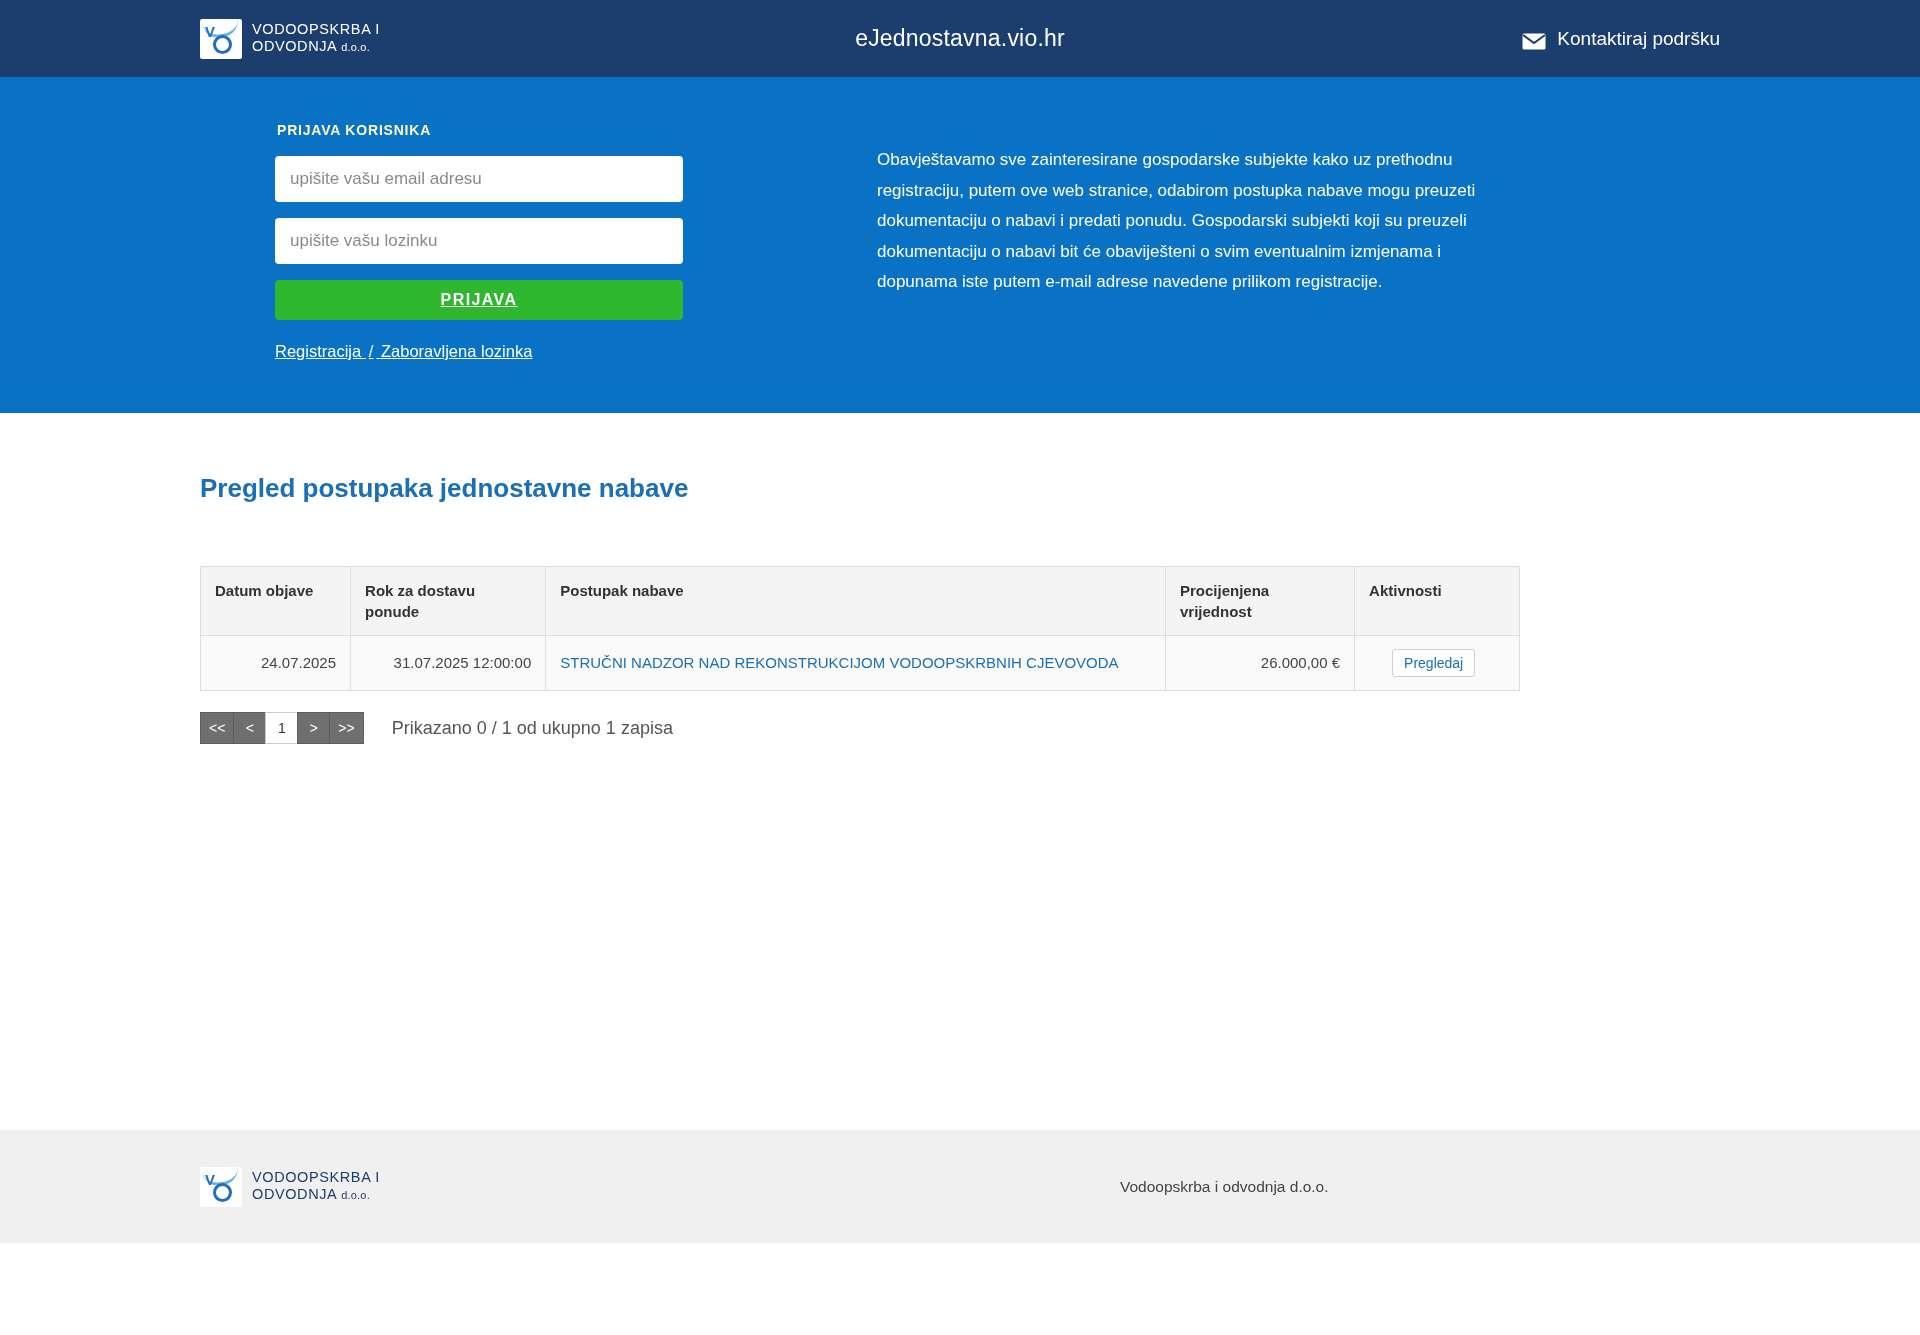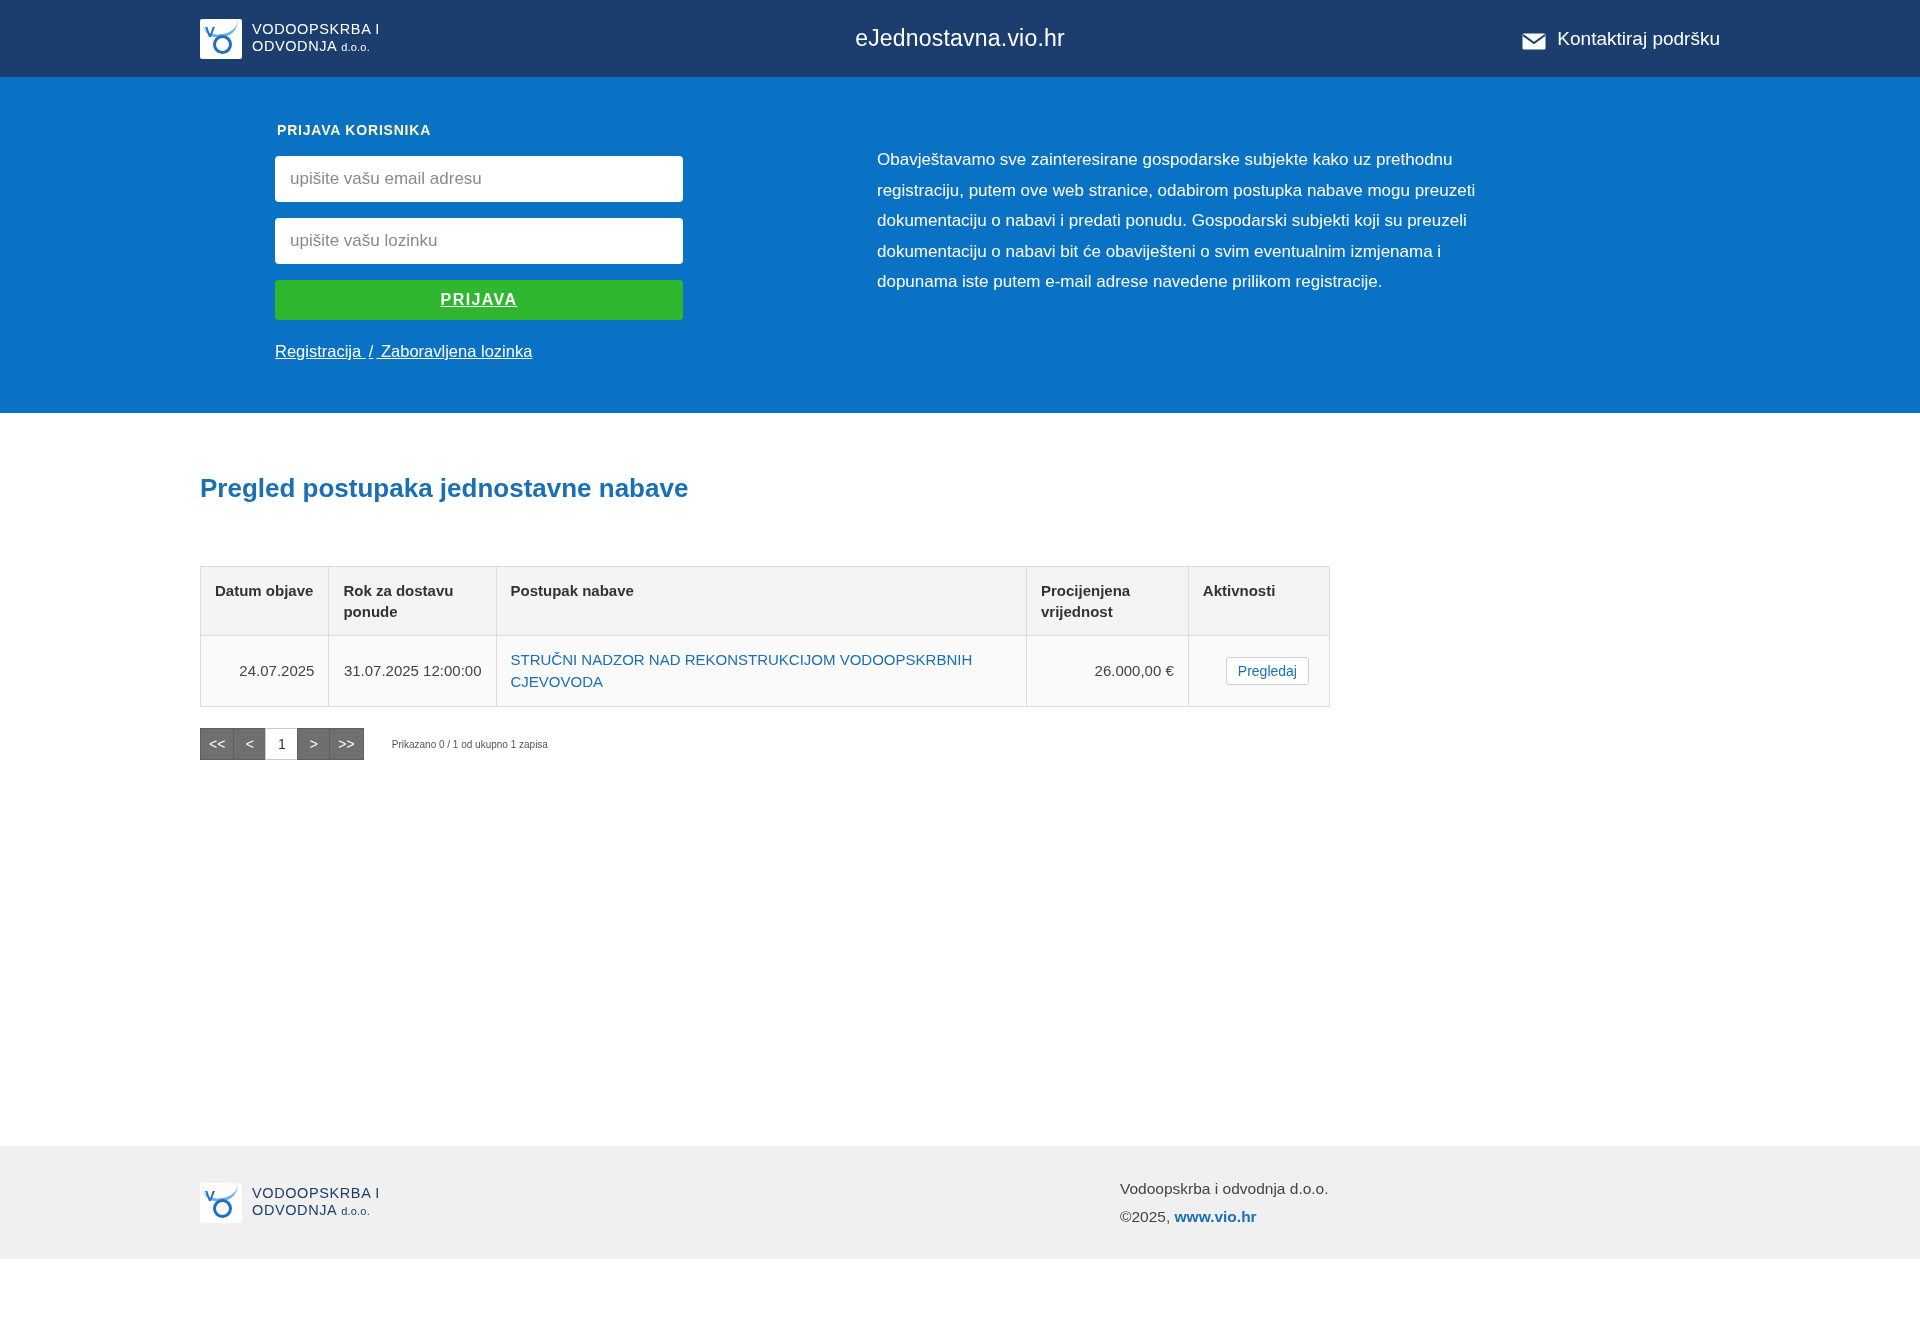--- a/index.html
+++ b/index.html
@@ -167,21 +167,21 @@
   .page-title {
     color: #1a6fb5;
     font-size: 26px;
     font-weight: 700;
     margin: 0 0 0 0;
     padding-left: 0px;
   }
   .table-wrap { margin-top: 62px; width: 1110px; }
   table.grid {
     border-collapse: collapse;
-    width: 1130px;
+    width: 1320px;
     font-size: 15px;
   }
   table.grid th {
     background: #f4f4f4;
     border: 1px solid #dddddd;
     color: #333333;
     text-align: left;
     font-weight: 700;
     padding: 13px 14px;
     line-height: 21px;
@@ -239,21 +239,21 @@
     justify-content: center;
     font-size: 14px;
     cursor: pointer;
     padding: 0 8px;
   }
   .pg:last-child { border-right: 1px solid #5f5f5f; }
   .pg.active { background: #ffffff; color: #333333; border-color: #cccccc; }
   .pager-info {
     margin-left: 28px;
     color: #555555;
-    font-size: 10px;
+    font-size: 18px;
   }
 
   
   .footer {
     margin-top: 386px;
     background: #f0f0f0;
     height: 113px;
     display: flex;
     align-items: center;
   }
@@ -380,19 +380,15 @@
       <span class="logo-text">
         <div>VODOOPSKRBA I</div>
         <div class="l2">
           <span>ODVODNJA</span>
           <span class="small">d.o.o.</span>
         </div>
       </span>
     </div>
     <div class="footer-right">
       <div>Vodoopskrba i odvodnja d.o.o.</div>
-      <div>
-        <span>©2025,</span>
-        <a>www.vio.hr</a>
-      </div>
     </div>
   </div>
 </div>
 
 </body></html>

